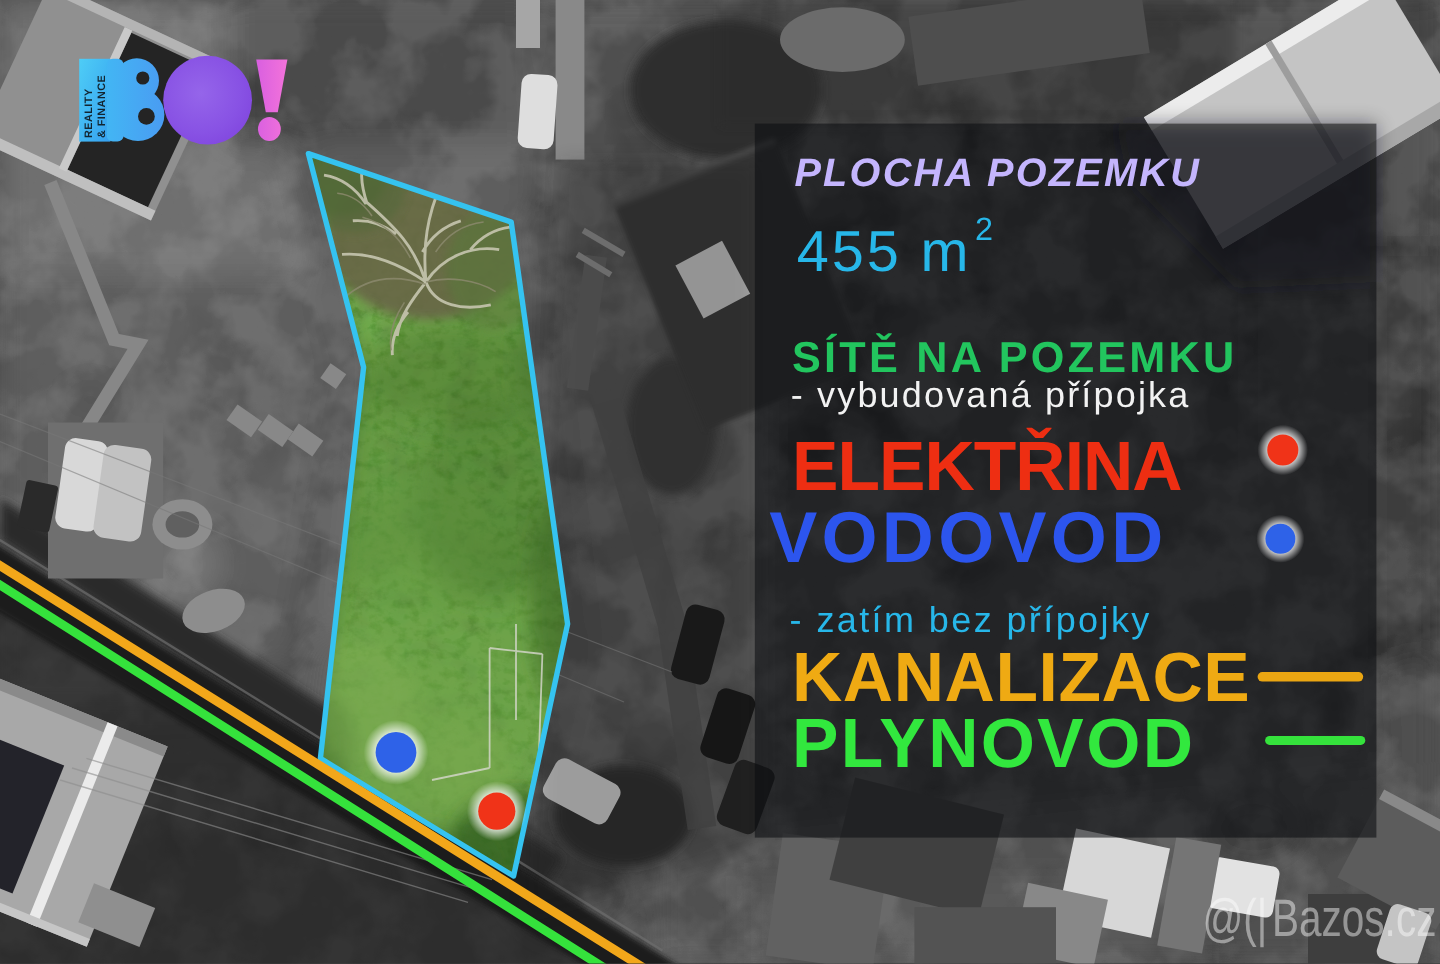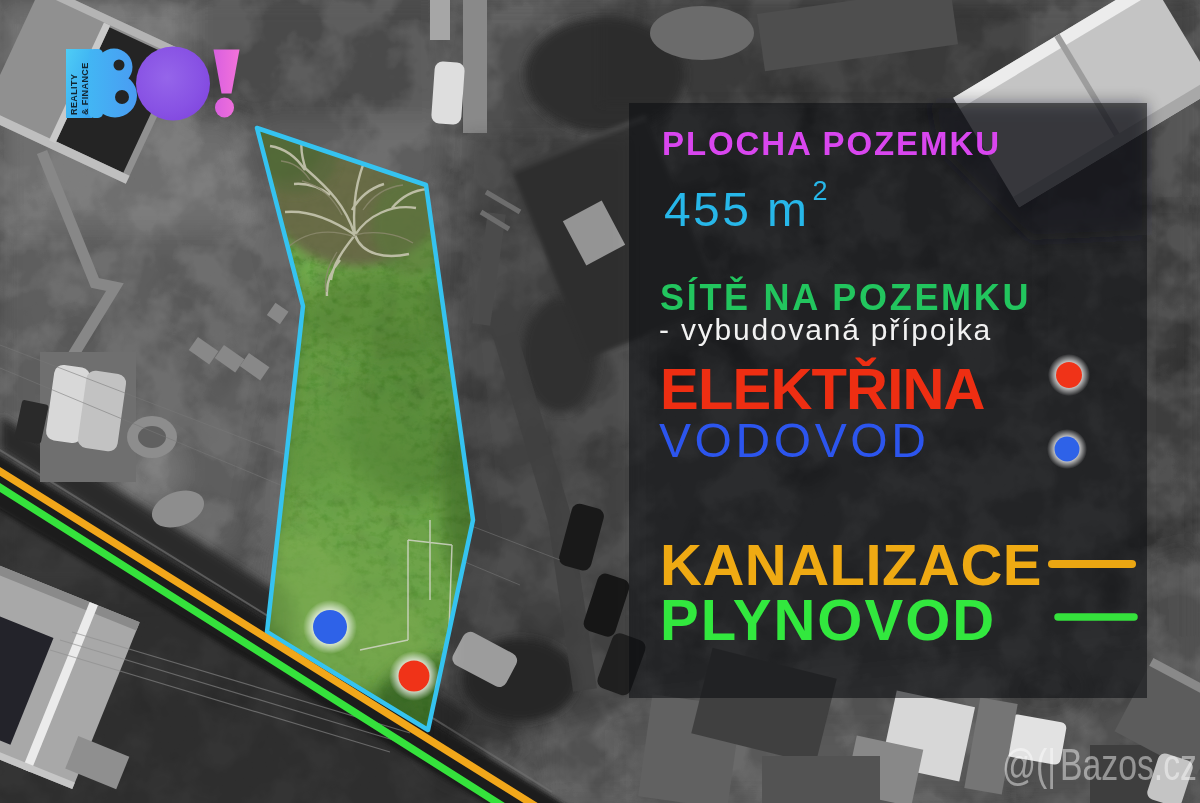--- a/index.html
+++ b/index.html
@@ -284,21 +284,22 @@
     <text x="0" y="0" transform="translate(87.5,115) rotate(-90)">&amp; FINANCE</text>
   </g>
 </g>
 
 <g fill="#ffffff" opacity="0.45" font-family="Liberation Sans,sans-serif" font-size="44">
   <text x="1002" y="780" textLength="54" lengthAdjust="spacingAndGlyphs">@(|</text>
   <text x="1060" y="780" textLength="137" lengthAdjust="spacingAndGlyphs">Bazos.cz</text>
 </g>
 </svg>
 
-<div class="txt" style="left:662px;top:125px;font-size:33px;font-weight:bold;color:#d946ef;letter-spacing:1.9px;">PLOCHA POZEMKU</div>
+<div class="txt" style="left:662px;top:125px;font-size:33px;font-weight:bold;color:#c4b5fd;letter-spacing:1.9px;font-style:italic;">PLOCHA POZEMKU</div>
 <div class="txt" style="left:664px;top:176px;font-size:48px;font-weight:normal;color:#27b7e9;letter-spacing:2.4px;">455 m<span style="font-size:27px;vertical-align:26px;letter-spacing:0;margin-left:3px;">2</span></div>
 <div class="txt" style="left:660px;top:277px;font-size:36px;font-weight:bold;color:#22c55e;letter-spacing:2.7px;">SÍTĚ NA POZEMKU</div>
 <div class="txt" style="left:660px;top:355px;font-size:58px;font-weight:bold;color:#ee2e12;letter-spacing:-0.8px;">ELEKTŘINA</div>
 <div class="txt" style="left:659px;top:313px;font-size:30px;font-weight:normal;color:#f2f2f2;letter-spacing:1.8px;">- vybudovaná přípojka</div>
-<div class="txt" style="left:659px;top:413px;font-size:48px;font-weight:normal;color:#2c55ee;letter-spacing:3.6px;">VODOVOD</div>
+<div class="txt" style="left:641px;top:413px;font-size:60px;font-weight:bold;color:#2c55ee;letter-spacing:3.6px;">VODOVOD</div>
+<div class="txt" style="left:658px;top:501px;font-size:30px;font-weight:normal;color:#27b7e9;letter-spacing:2px;">- zatím bez přípojky</div>
 <div class="txt" style="left:660px;top:531px;font-size:58px;font-weight:bold;color:#efaa13;letter-spacing:0.5px;">KANALIZACE</div>
 <div class="txt" style="left:660px;top:586px;font-size:58px;font-weight:bold;color:#32e83e;letter-spacing:2px;">PLYNOVOD</div>
 </div>
 
 </body></html>

